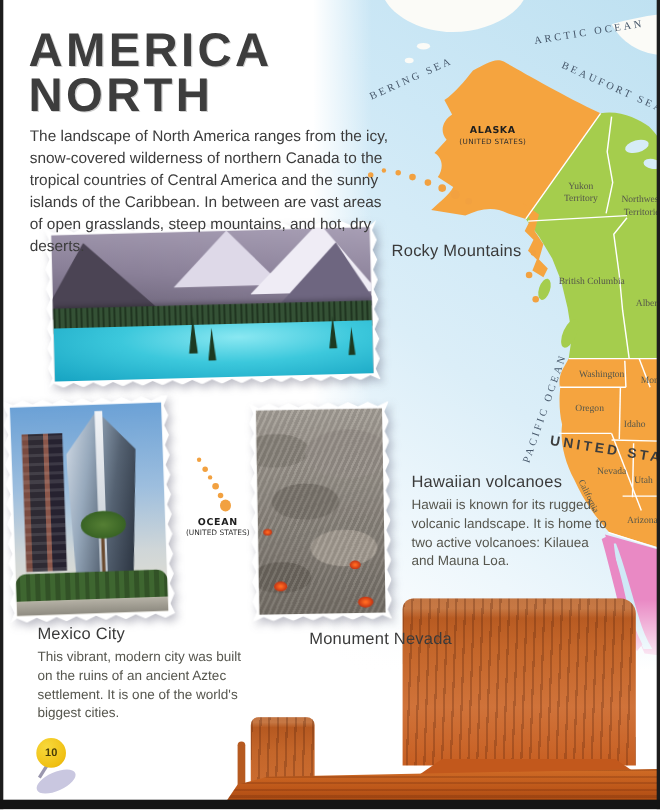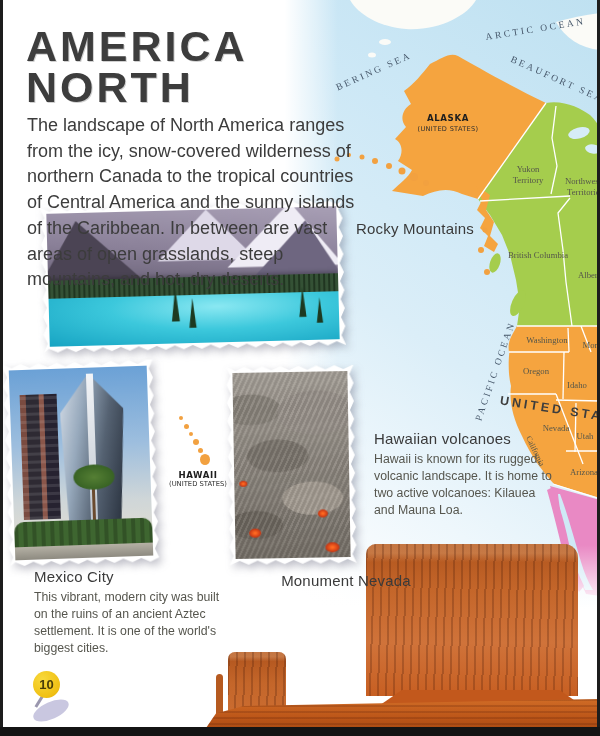--- a/index.html
+++ b/index.html
@@ -7,21 +7,21 @@
         font-family:"Liberation Sans",sans-serif;}
   
   .edge-left{position:absolute;left:0;top:0;width:3px;height:736px;background:#1d1d1d;z-index:40;}
   .edge-right{position:absolute;right:0;top:0;width:3px;height:736px;background:#1d1d1d;z-index:40;}
   .edge-bottom{position:absolute;left:0;bottom:0;width:600px;height:9px;background:#141414;z-index:40;}
   
   .title{position:absolute;left:26px;top:26px;z-index:6;color:#3d3d3d;font-weight:700;
          font-size:43px;line-height:0.95;letter-spacing:3px;
          text-shadow:1px 1px 0 rgba(120,120,120,.35);}
   .intro{position:absolute;left:27px;top:113px;width:330px;z-index:6;color:#3c3c3c;
-         font-size:18px;line-height:1.43;}
+         font-size:14px;line-height:1.43;}
   
   #map{position:absolute;left:280px;top:0;width:320px;height:620px;z-index:1;overflow:hidden;
        background:linear-gradient(215deg,#bfe1f1 0%,#cde8f6 30%,#dbeef8 55%,#eef7fc 75%,#ffffff 95%);}
   #map svg{position:absolute;left:0;top:0;}
   .fade-left{position:absolute;left:0;top:0;bottom:0;width:58px;
              background:linear-gradient(to right,#ffffff 8%,rgba(255,255,255,0));}
   .fade-bottom{position:absolute;left:0;right:0;bottom:0;height:75px;
                background:linear-gradient(to top,#ffffff 15%,rgba(255,255,255,0));}
   text.ocean{font-family:"Liberation Serif",serif;font-size:9.5px;letter-spacing:2.6px;fill:#47586b;}
   text.geo{font-family:"Liberation Serif",serif;font-size:8.7px;fill:#55564a;}
@@ -98,21 +98,21 @@
   .cap h3{margin:0 0 4px 0;font-size:15px;font-weight:400;color:#3a3a3a;letter-spacing:.2px;}
   .cap p{margin:0;font-size:12.3px;line-height:1.37;color:#56564e;}
   
   .pin-shadow{position:absolute;left:32px;top:702px;width:38px;height:17px;border-radius:50%;
       background:#c9c7e0;transform:rotate(-24deg);z-index:6;}
   .pin-stem{position:absolute;left:38px;top:694px;width:3px;height:14px;background:#9a97ae;
       transform:rotate(32deg);z-index:6;}
   .page-num{position:absolute;left:33px;top:671px;width:27px;height:27px;border-radius:50%;
       background:radial-gradient(circle at 35% 30%,#f8d93c,#f0c013 70%,#dca90a);z-index:7;
       display:flex;align-items:center;justify-content:center;
-      font-size:13px;font-weight:bold;color:#4a3d08;}
+      font-size:10px;font-weight:bold;color:#4a3d08;}
 </style>
 </head>
 <body>
 
 <div id="page">
 
   <div id="map">
     <svg width="320" height="620" viewBox="0 0 320 620">
 
       <path d="M70,0 L196,0 C187,16 158,31 126,29 C99,27 78,14 70,0 Z" fill="#fbfbf7"></path>
@@ -199,21 +199,21 @@
     <div class="fade-bottom"></div>
   </div>
 
   <div class="isl" style="left:179px;top:416px;width:4px;height:4px;"></div>
   <div class="isl" style="left:184px;top:424px;width:5px;height:5px;"></div>
   <div class="isl" style="left:189px;top:432px;width:4px;height:4px;"></div>
   <div class="isl" style="left:193px;top:439px;width:6px;height:6px;"></div>
   <div class="isl" style="left:198px;top:448px;width:5px;height:5px;"></div>
   <div class="isl" style="left:200px;top:454px;width:10px;height:11px;"></div>
   <div class="hawaii-label">
-    <div class="hl1">HAWAII</div>
+    <div class="hl1">OCEAN</div>
     <div class="hl2">(UNITED STATES)</div>
   </div>
 
   <div id="monument">
     <div class="butte-big"></div>
     <div class="talus"></div>
     <div class="spire"></div>
     <div class="butte-sm"></div>
     <div class="mv-ground"></div>
   </div>

